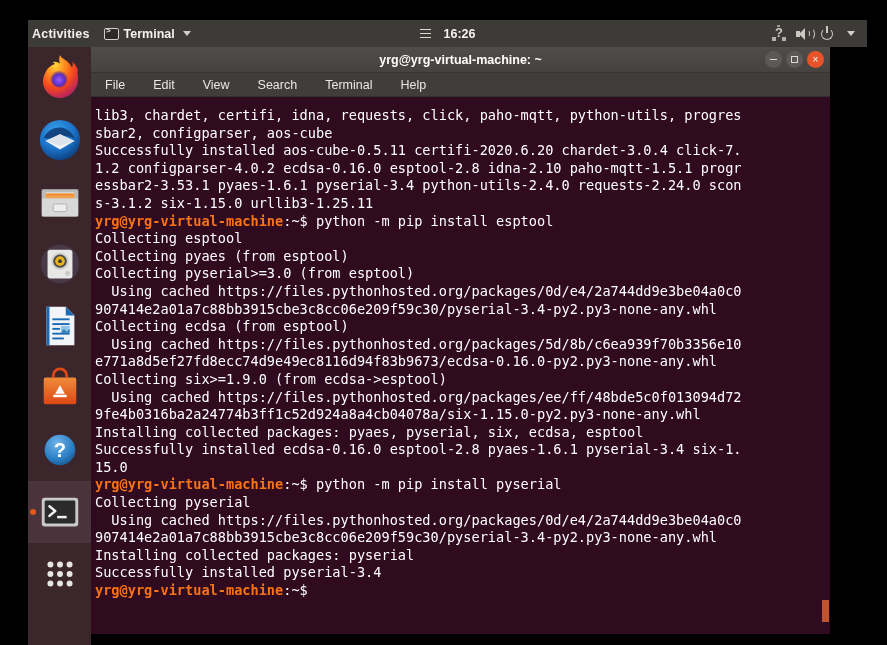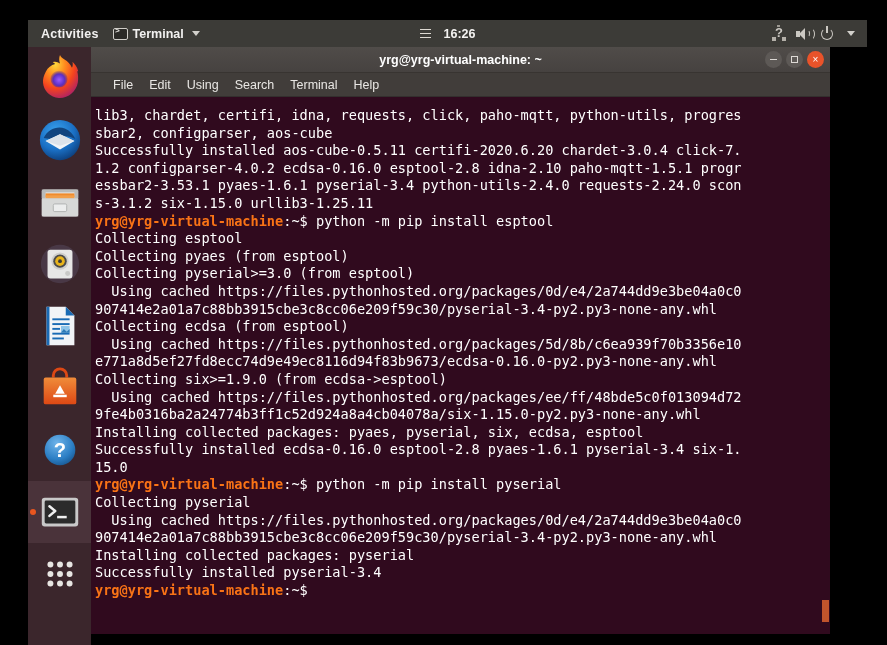--- a/index.html
+++ b/index.html
@@ -12,21 +12,21 @@
   #screen { position: relative; width: 887px; height: 645px; background: #000; }
 
   
   #topbar {
     position: absolute; left: 28px; top: 20px; width: 839px; height: 27px;
     background: #3c3b37;
     display: flex; align-items: center;
     color: #f2f1f0; font-size: 12.5px; font-weight: bold;
     font-family: "Liberation Sans", sans-serif;
   }
-  #activities { padding: 0 8px 0 13px; white-space: nowrap; letter-spacing: .2px; }
+  #activities { padding: 0 8px 0 4px; white-space: nowrap; letter-spacing: .2px; }
   .appmenu { display: flex; align-items: center; gap: 5px; padding: 0 6px; }
   .appicon-mini {
     width: 15px; height: 12px; border: 1.6px solid #cfcdc8; border-radius: 2px;
     background: #2b2a27; position: relative; display: inline-block;
   }
   .appicon-mini::before {
     content: ">"; position: absolute; left: 1.5px; top: -2.5px;
     font-size: 8px; color: #e4e2de; font-family: "Liberation Mono", monospace;
   }
   .caret-dn {
@@ -106,22 +106,22 @@
     display: flex; align-items: center; justify-content: center;
     font-size: 10px; color: #e6e4e1; font-family: "Liberation Sans", sans-serif;
     line-height: 1; background: #5d5956;
   }
   .wbtn.close { background: #e9532a; color: #fff; font-size: 10px; }
   .wbtn .dash { width: 7px; height: 1.6px; background: #ddd9d5; display: block; }
   .wbtn .sq { width: 7px; height: 7px; border: 1.6px solid #ddd9d5; display: block; }
 
   #menubar {
     height: 24px; background: #413d3a;
-    display: flex; align-items: center; gap: 0px;
-    padding-left: 14px; border-bottom: 1px solid #332f2d;
+    display: flex; align-items: center; gap: 12px;
+    padding-left: 6px; border-bottom: 1px solid #332f2d;
   }
   .menu-item {
     color: #e9e7e4; font-size: 12.5px; padding: 2px 8px;
     font-family: "Liberation Sans", sans-serif; white-space: nowrap;
   }
 
   #term-body {
     position: relative; height: 537px; background: #300a1e; overflow: hidden;
     padding: 10px 0 0 2px;
   }
@@ -328,21 +328,21 @@
         <span class="wbtn">
             <span class="sq"></span>
           </span>
         <span class="wbtn close">×</span>
       </div>
     </div>
 
     <div id="menubar">
       <span class="menu-item">File</span>
       <span class="menu-item">Edit</span>
-      <span class="menu-item">Using</span>
+      <span class="menu-item">View</span>
       <span class="menu-item">Search</span>
       <span class="menu-item">Terminal</span>
       <span class="menu-item">Help</span>
     </div>
 
     <div id="term-body">
       <div id="term-text"><div class="ln">lib3, chardet, certifi, idna, requests, click, paho-mqtt, python-utils, progres</div><div class="ln">sbar2, configparser, aos-cube</div><div class="ln">Successfully installed aos-cube-0.5.11 certifi-2020.6.20 chardet-3.0.4 click-7.</div><div class="ln">1.2 configparser-4.0.2 ecdsa-0.16.0 esptool-2.8 idna-2.10 paho-mqtt-1.5.1 progr</div><div class="ln">essbar2-3.53.1 pyaes-1.6.1 pyserial-3.4 python-utils-2.4.0 requests-2.24.0 scon</div><div class="ln">s-3.1.2 six-1.15.0 urllib3-1.25.11</div><div class="ln"><span class="grn">yrg@yrg-virtual-machine</span><span class="wht">:~$ python -m pip install esptool</span></div><div class="ln">Collecting esptool</div><div class="ln">Collecting pyaes (from esptool)</div><div class="ln">Collecting pyserial&gt;=3.0 (from esptool)</div><div class="ln">  Using cached https://files.pythonhosted.org/packages/0d/e4/2a744dd9e3be04a0c0</div><div class="ln">907414e2a01a7c88bb3915cbe3c8cc06e209f59c30/pyserial-3.4-py2.py3-none-any.whl</div><div class="ln">Collecting ecdsa (from esptool)</div><div class="ln">  Using cached https://files.pythonhosted.org/packages/5d/8b/c6ea939f70b3356e10</div><div class="ln">e771a8d5ef27fd8ecc74d9e49ec8116d94f83b9673/ecdsa-0.16.0-py2.py3-none-any.whl</div><div class="ln">Collecting six&gt;=1.9.0 (from ecdsa-&gt;esptool)</div><div class="ln">  Using cached https://files.pythonhosted.org/packages/ee/ff/48bde5c0f013094d72</div><div class="ln">9fe4b0316ba2a24774b3ff1c52d924a8a4cb04078a/six-1.15.0-py2.py3-none-any.whl</div><div class="ln">Installing collected packages: pyaes, pyserial, six, ecdsa, esptool</div><div class="ln">Successfully installed ecdsa-0.16.0 esptool-2.8 pyaes-1.6.1 pyserial-3.4 six-1.</div><div class="ln">15.0</div><div class="ln"><span class="grn">yrg@yrg-virtual-machine</span><span class="wht">:~$ python -m pip install pyserial</span></div><div class="ln">Collecting pyserial</div><div class="ln">  Using cached https://files.pythonhosted.org/packages/0d/e4/2a744dd9e3be04a0c0</div><div class="ln">907414e2a01a7c88bb3915cbe3c8cc06e209f59c30/pyserial-3.4-py2.py3-none-any.whl</div><div class="ln">Installing collected packages: pyserial</div><div class="ln">Successfully installed pyserial-3.4</div><div class="ln"><span class="grn">yrg@yrg-virtual-machine</span><span class="wht">:~$ </span></div></div>
       <div id="scrollbar-thumb"></div>
     </div>
 

